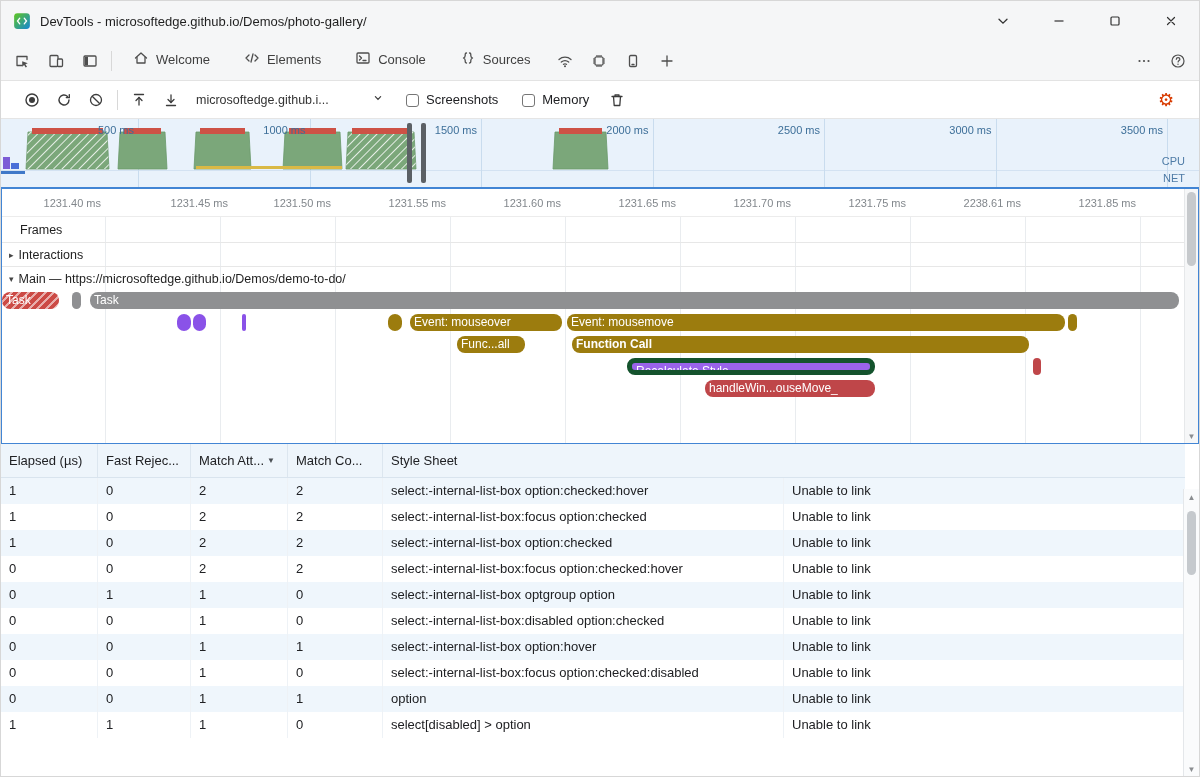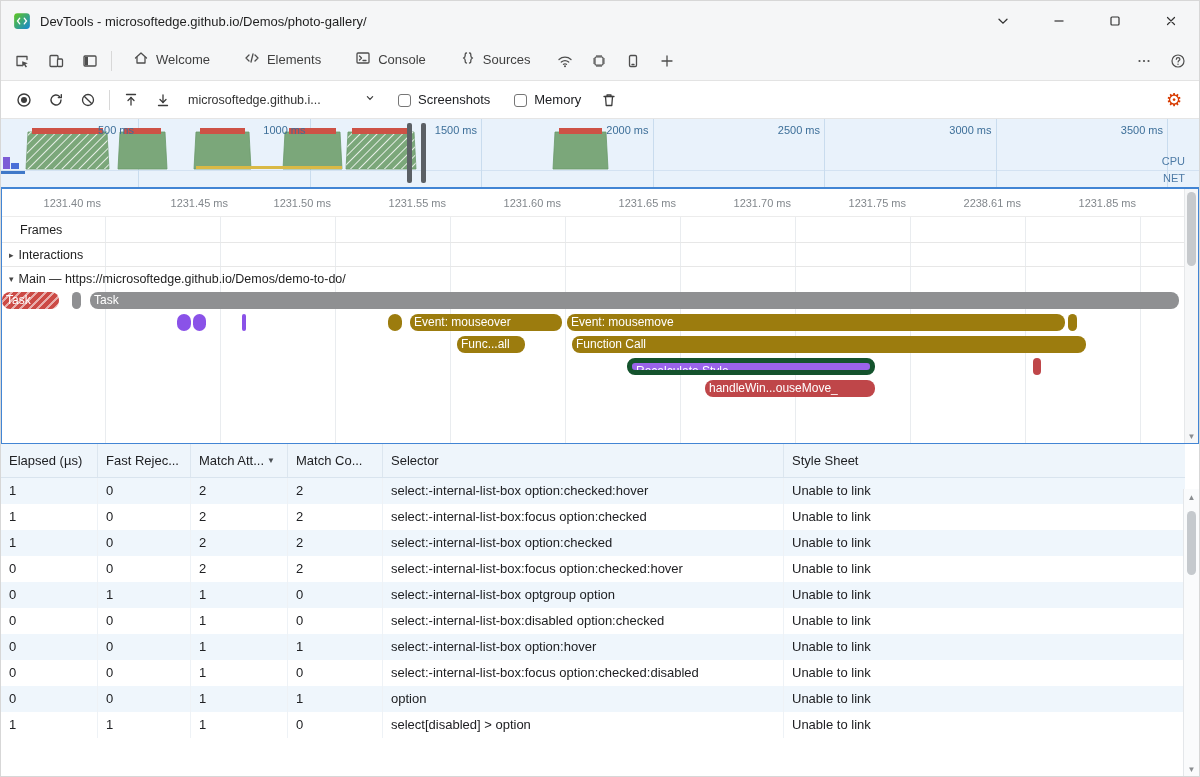--- a/index.html
+++ b/index.html
@@ -23,21 +23,21 @@
   
   .tabbar{height:40px;background:#f5f6f7;border-bottom:1px solid #e3e3e3;display:flex;align-items:stretch;padding:0 4px}
   .ibtn{width:34px;border:none;background:transparent;display:flex;align-items:center;justify-content:center;color:#4e4e4e}
   .ibtn svg{width:16px;height:16px}
   .vsep{width:1px;height:20px;background:#d8d8d8;align-self:center;margin:0 4px}
   .dtab{display:flex;align-items:center;gap:7px;padding:0 17px;font-size:13px;color:#3f3f3f;border-bottom:3px solid transparent}
   .dtab.active{color:var(--accent_blue);border-bottom-color:var(--accent_blue);background:#fff;font-weight:bold}
   .spacer{flex:1}
 
   
-  .ptoolbar{height:38px;background:#fff;border-bottom:1px solid #e5e5e5;display:flex;align-items:center;padding:0 8px;gap:2px}
+  .ptoolbar{height:38px;background:#fff;border-bottom:1px solid #e5e5e5;display:flex;align-items:center;padding:0 16px;gap:2px}
   .ptoolbar .ibtn{width:30px;height:30px}
   .profile-select{display:flex;align-items:center;justify-content:space-between;width:205px;padding:0 8px;font-size:12.5px;color:#333}
   .ptext{overflow:hidden;text-overflow:ellipsis;white-space:nowrap;max-width:160px}
   .chk{display:flex;align-items:flex-end;gap:7px;font-size:13px;color:#202124;padding:0 11px}
   .box{width:13px;height:13px;border:1.4px solid #767676;border-radius:3px;background:#fff;display:inline-block}
   .gearbtn{font-size:18px;color:var(--gear_orange);width:34px;border:none;background:none;line-height:1}
 
   
   .overview{position:relative;height:68px;background:#e9f2fb;overflow:hidden}
   .ov-grid{position:absolute;top:0;bottom:0;width:1px;background:#c9dcee;z-index:1}
@@ -361,21 +361,21 @@
         <div class="fbar gray" style="left: 70px; top: 0px; width: 9px;"></div>
         <div class="fbar gray" style="left: 88px; top: 0px; width: 1089px;">Task</div>
         <div class="fbar purple" style="left: 175px; top: 22px; width: 14px;"></div>
         <div class="fbar purple" style="left: 191px; top: 22px; width: 13px;"></div>
         <div class="fbar purple" style="left: 240px; top: 22px; width: 3px;"></div>
         <div class="fbar olive" style="left: 386px; top: 22px; width: 14px;"></div>
         <div class="fbar olive" style="left: 408px; top: 22px; width: 152px;">Event: mouseover</div>
         <div class="fbar olive" style="left: 565px; top: 22px; width: 498px;">Event: mousemove</div>
         <div class="fbar olive" style="left: 1066px; top: 22px; width: 9px;"></div>
         <div class="fbar olive" style="left: 455px; top: 44px; width: 68px;">Func...all</div>
-        <div class="fbar olive" style="left: 570px; top: 44px; width: 514px;">Function Call</div>
+        <div class="fbar olive" style="left: 570px; top: 44px; width: 457px; font-weight: bold;">Function Call</div>
         <div class="fbar purple-big" style="left: 625px; top: 66px; width: 248px;">Recalculate Style</div>
         <div class="fbar red" style="left: 1031px; top: 66px; width: 8px;"></div>
         <div class="fbar red" style="left: 703px; top: 88px; width: 170px;">handleWin...ouseMove_</div>
       </div>
     <div class="dscroll">
       <div class="dthumb"></div>
       <div class="darrow">▼</div>
     </div>
   <div class="d-grid" style="left: 103px;"></div>
       <div class="d-grid" style="left: 218px;"></div>
@@ -398,23 +398,20 @@
           <span>Fast Rejec...</span>
         </div>
         <div class="th">
           <span>Match Att...</span>
           <span class="sort">▼</span>
         </div>
         <div class="th">
           <span>Match Co...</span>
         </div>
         <div class="th">
-          <span>Selector</span>
-        </div>
-        <div class="th">
           <span>Style Sheet</span>
         </div>
       </div>
     <div>
         <div class="trow alt">
           <div class="td">1</div>
           <div class="td">0</div>
           <div class="td">2</div>
           <div class="td">2</div>
           <div class="td">select:-internal-list-box option:checked:hover</div>

